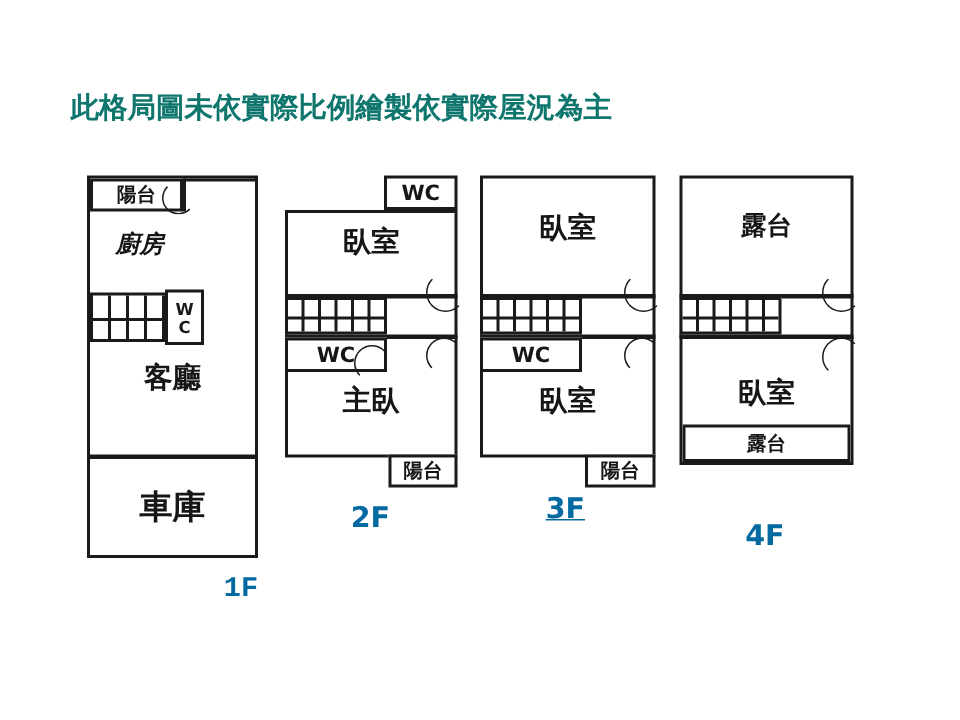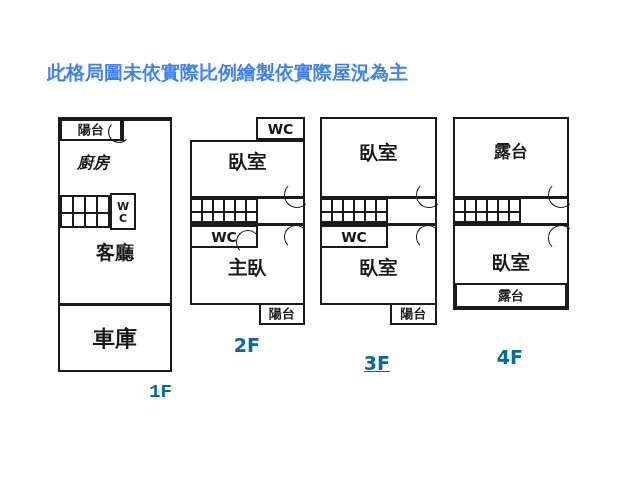--- a/index.html
+++ b/index.html
@@ -19,21 +19,21 @@
   
   #plan-title {
     position: absolute;
     left: 47px;
     top: 59px;
     font-size: 19px;
     font-weight: bold;
     letter-spacing: 0px;
     line-height: 26px;
     white-space: nowrap;
-    color: #3b82f6;
+    color: #0f766e;
   }
 
   
   .floor-plan {
     position: absolute;
   }
   .outline {
     position: absolute;
     border: 2.5px solid #1a1a1a;
     box-sizing: border-box;
@@ -262,21 +262,21 @@
   <div class="door-arc arc-tl" style="left:416px; top:225px; width:22px; height:22px;"></div>
 
   <div class="room-label lbl-lg" style="left:320px; top:258px; width:117px;">
     <span>臥室</span>
   </div>
 
   <div class="cell lbl-sm" style="left:390px; top:303px; width:47px; height:22px;">
     <span>陽台</span>
   </div>
 
-  <div class="floor-caption" style="left:320px; top:352px; width:70px;text-decoration:underline;">
+  <div class="floor-caption" style="left:320px; top:328px; width:70px;text-decoration:underline;">
     <span>3F</span>
   </div>
 </div>
 
 <div class="floor-plan">
 
   <div class="outline" style="left:453px; top:117px; width:116px; height:193px;"></div>
 
   <div class="room-label lbl-md" style="left:453px; top:143px; width:116px; font-size:17px;">
     <span>露台</span>

